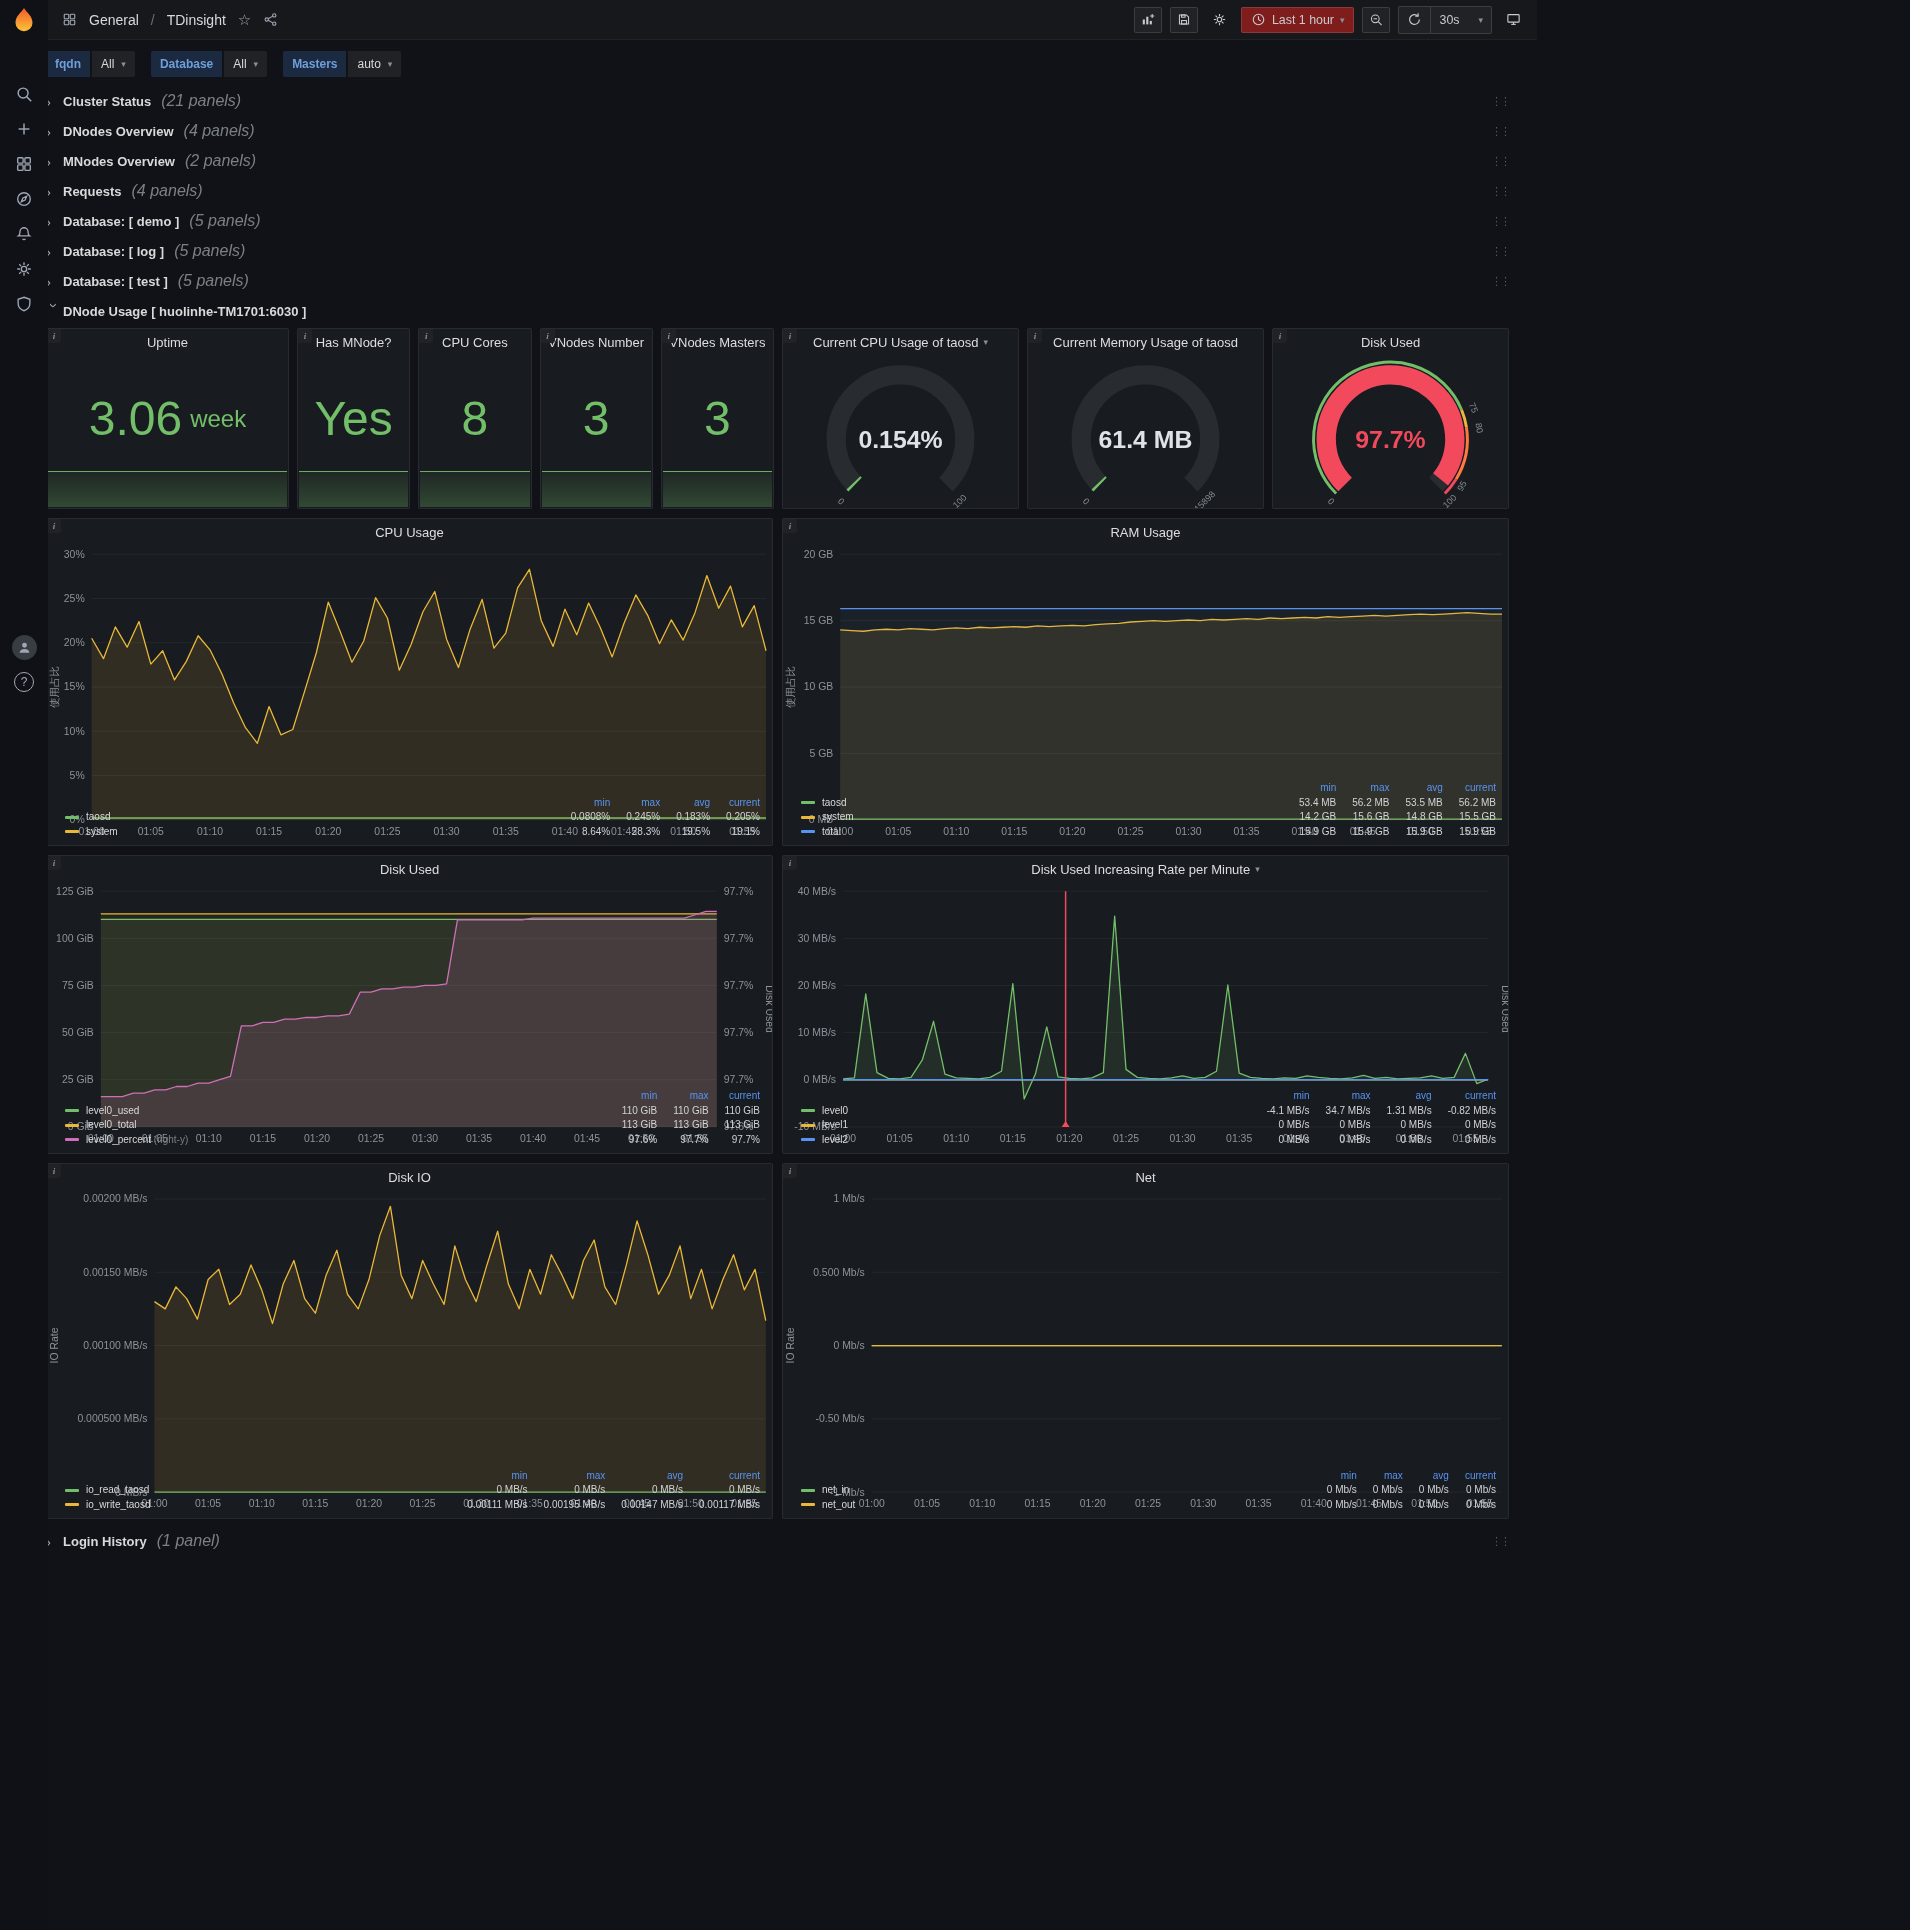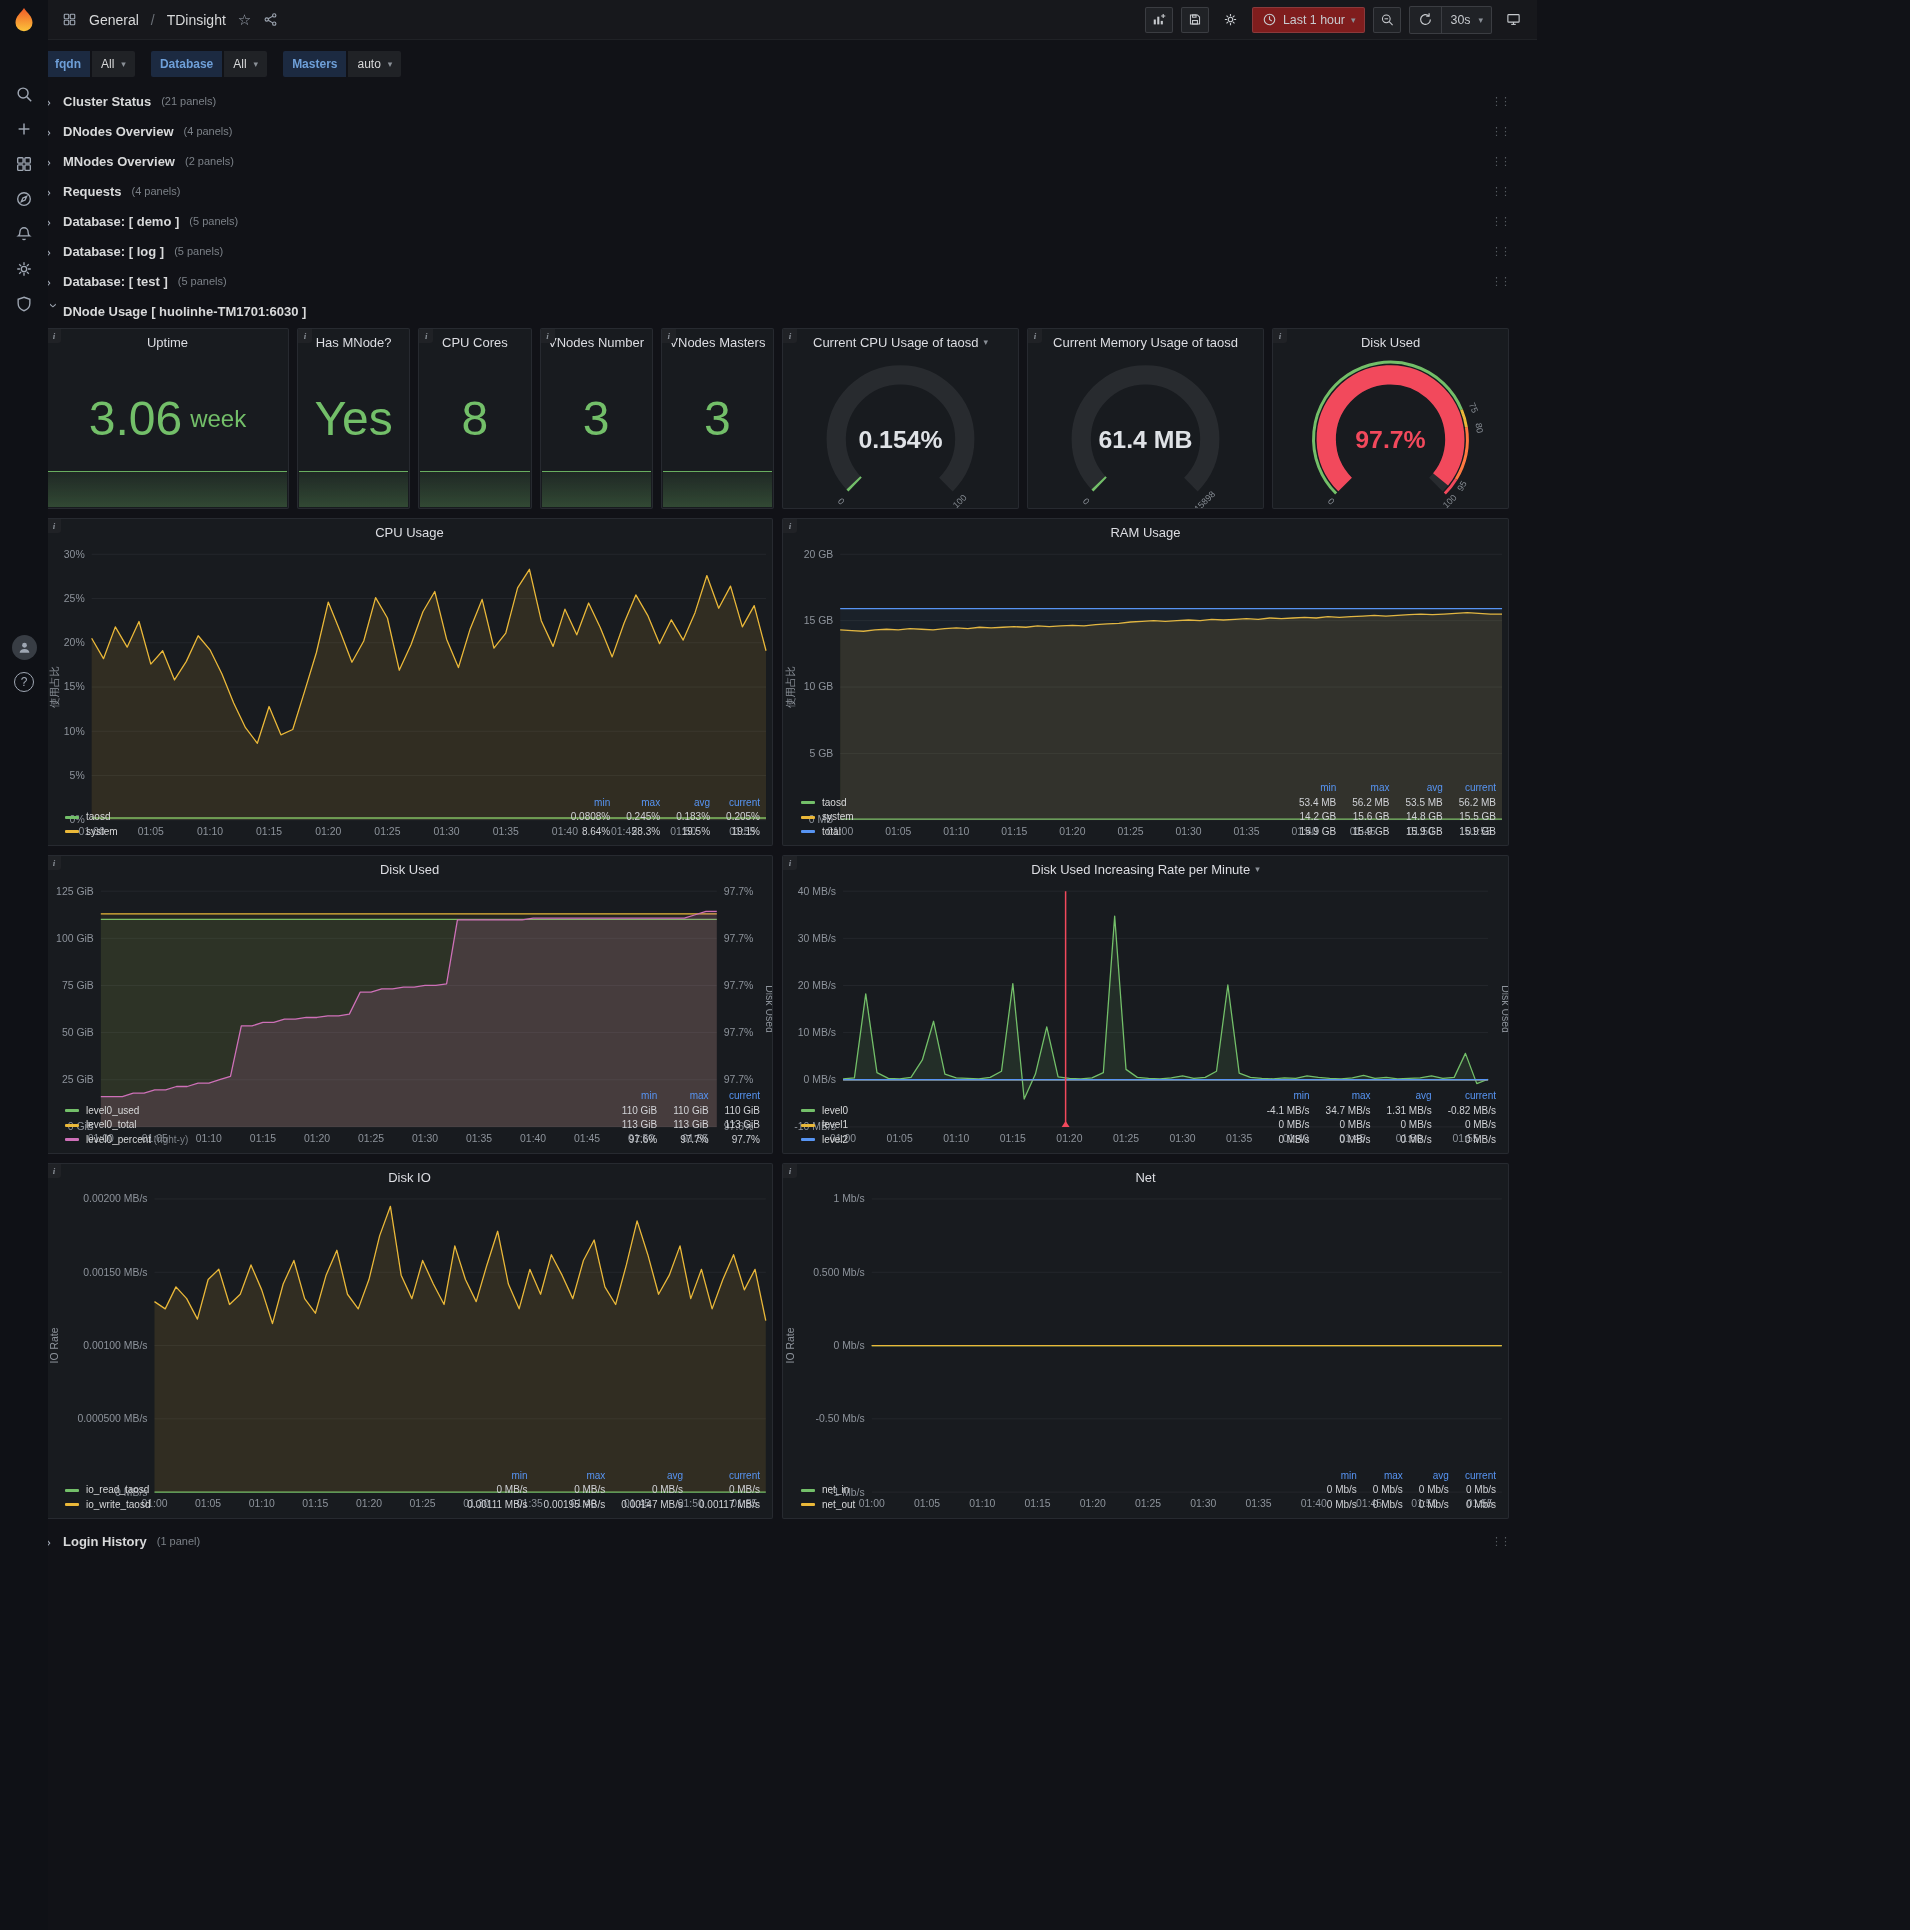--- a/index.html
+++ b/index.html
@@ -19,35 +19,35 @@
   .crumb{display:flex;align-items:center;gap:12px;font-size:14px}
   .crumb svg{width:15px;height:15px;color:#9fa7b3}
   .crumb .sep{color:#6a6f76}
   .crumb .star{color:#9fa7b3;font-size:15px;cursor:pointer}
   .topbar-right{margin-left:auto;display:flex;align-items:center;gap:8px}
   button{background:none;border:none;color:#c7cace;font:inherit;cursor:pointer}
   .tb-icon,.tb-box{height:26px;display:flex;align-items:center;gap:6px;padding:0 6px;border-radius:2px}
   .tb-sq{border:1px solid rgba(204,204,220,0.16);background:#202226;width:28px;justify-content:center}
   .tb-box{border:1px solid rgba(204,204,220,0.16);background:#7f1d1d;font-size:12.4px;padding:0 9px}
   .tb-group{display:flex;border:1px solid rgba(204,204,220,0.16);background:#202226;border-radius:2px}
-  .tb-group button{height:26px;display:flex;align-items:center;gap:8px;padding:0 8px;font-size:12.4px}
+  .tb-group button{height:26px;display:flex;align-items:center;gap:19px;padding:0 8px;font-size:12.4px}
   .tb-group button+button{border-left:1px solid rgba(204,204,220,0.16)}
   .topbar svg{width:15px;height:15px}
   .caret{font-size:9px;color:#8a9097}
   
   .dash{position:absolute;left:32px;top:40px;width:1489px;padding:8px 12px 0 14px}
   .submenu{display:flex;gap:16px;align-items:center;height:32px;margin-bottom:8px}
   .var-group{display:flex;align-items:center;cursor:pointer}
   .var-label{height:26px;display:flex;align-items:center;padding:0 9px;background:#1c2a41;color:#6e9fd8;font-size:12px;font-weight:600;border-radius:2px 0 0 2px}
   .var-value{height:26px;display:flex;align-items:center;gap:7px;padding:0 9px;background:#202226;color:#d8d9da;font-size:12px;border-radius:0 2px 2px 0;margin-left:2px}
   .dash-row{display:flex;align-items:center;height:26px;margin-bottom:4px;cursor:pointer;position:relative}
   .row-chevron{width:17px;color:#9fa7b3;font-size:15px;line-height:1}
   .rot{display:inline-block;transform:rotate(90deg)}
   .row-title{font-weight:700;font-size:13px;color:#d8d9da}
-  .row-count{margin-left:10px;font-size:11px;color:#7b8087}
+  .row-count{margin-left:10px;font-style:italic;font-size:16px;color:#7b8087}
   .row-drag{position:absolute;right:0;color:#565b61;font-size:11px;letter-spacing:-2px;cursor:grab}
   
   .panel{position:relative;background:#181b1f;border:1px solid rgba(204,204,220,0.09);border-radius:2px;display:flex;flex-direction:column;overflow:hidden}
   .panel-info{position:absolute;top:0;left:0;width:14px;height:14px;font:italic 700 9px "Liberation Serif","DejaVu Serif",serif;color:#8a9097;display:flex;align-items:center;justify-content:center;background:#202226;border-radius:0 0 3px 0;z-index:2;cursor:pointer}
   .panel-title{height:26px;flex:0 0 26px;display:flex;align-items:center;justify-content:center;gap:5px;font-size:13px;font-weight:500;color:#dcdde2;cursor:pointer}
   .grid-stats{display:grid;grid-template-columns:243px 1fr 1fr 1fr 1fr 237px 237px 237px;gap:8px;height:181px;margin-bottom:9px}
   .grid-2{display:grid;grid-template-columns:1fr 1fr;gap:9px;margin-bottom:9px}
   .r-cpu{height:328px}.r-disk{height:299px}.r-io{height:356px}
   .stat-body{flex:1;display:flex;align-items:center;justify-content:center;padding-bottom:26px}
   .stat-value{font-size:48px;font-weight:400;color:#73bf69;line-height:1}

